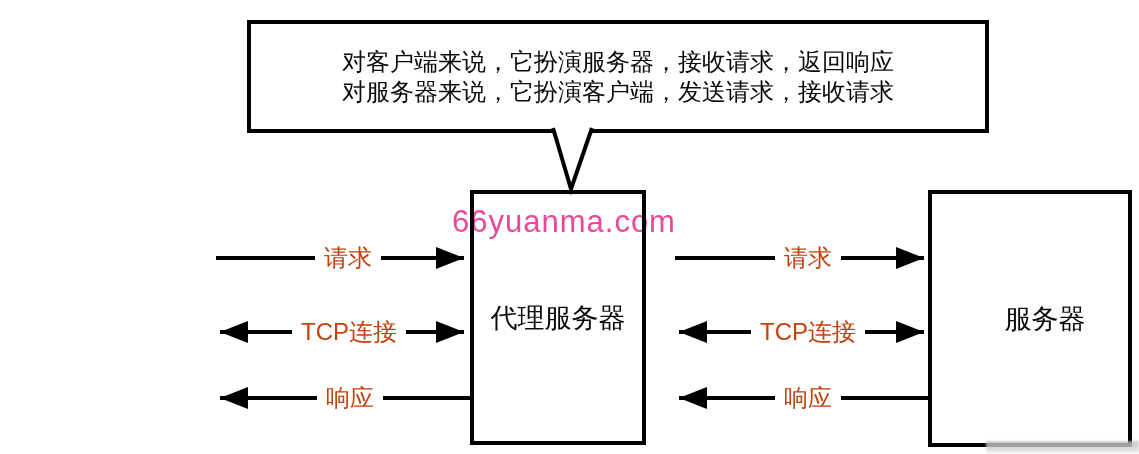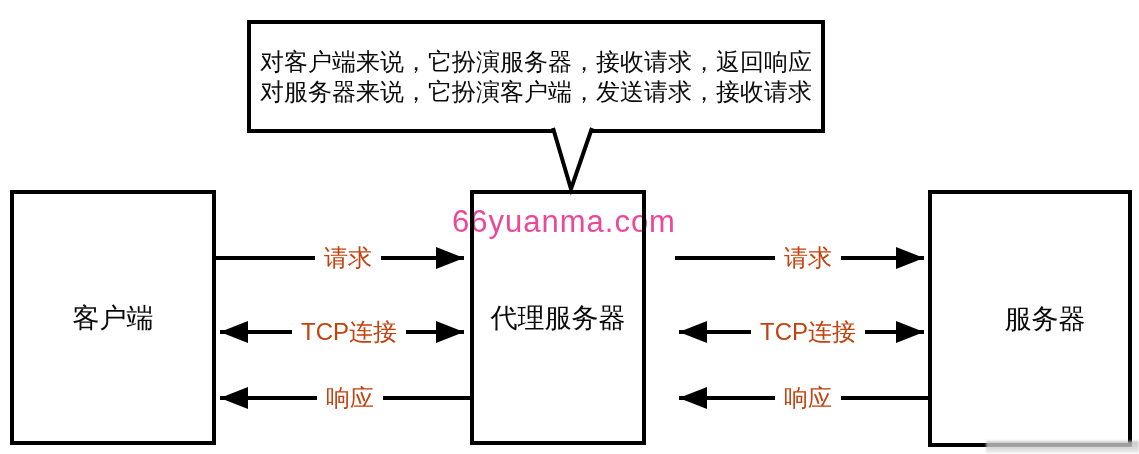--- a/index.html
+++ b/index.html
@@ -43,21 +43,21 @@
     white-space: nowrap;
   }
   #client-box { left: 10px;  top: 190px; width: 206px; height: 255px; }
   #proxy-box  { left: 470px; top: 190px; width: 176px; height: 255px; }
   #server-box { left: 928px; top: 190px; width: 204px; height: 257px; padding-left: 30px; }
 
   .callout {
     position: absolute;
     left: 247px;
     top: 20px;
-    width: 578px;
+    width: 742px;
     height: 113px;
     border: 4px solid #000;
     background: #ffffff;
     box-sizing: border-box;
     display: flex;
     flex-direction: column;
     align-items: center;
     justify-content: center;
     z-index: 2;
   }
@@ -96,23 +96,20 @@
     z-index: 5;
   }
 </style>
 </head>
 <body>
 
 <div id="canvas">
 
   <div class="watermark">66yuanma.com</div>
 
-  <div class="node" id="client-box">
-    <span class="node-label">客户端</span>
-  </div>
   <div class="node" id="proxy-box">
     <span class="node-label">代理服务器</span>
   </div>
   <div class="node" id="server-box">
     <span class="node-label">服务器</span>
   </div>
 
   <div class="callout">
     <div class="callout-line">对客户端来说，它扮演服务器，接收请求，返回响应</div>
     <div class="callout-line">对服务器来说，它扮演客户端，发送请求，接收请求</div>

